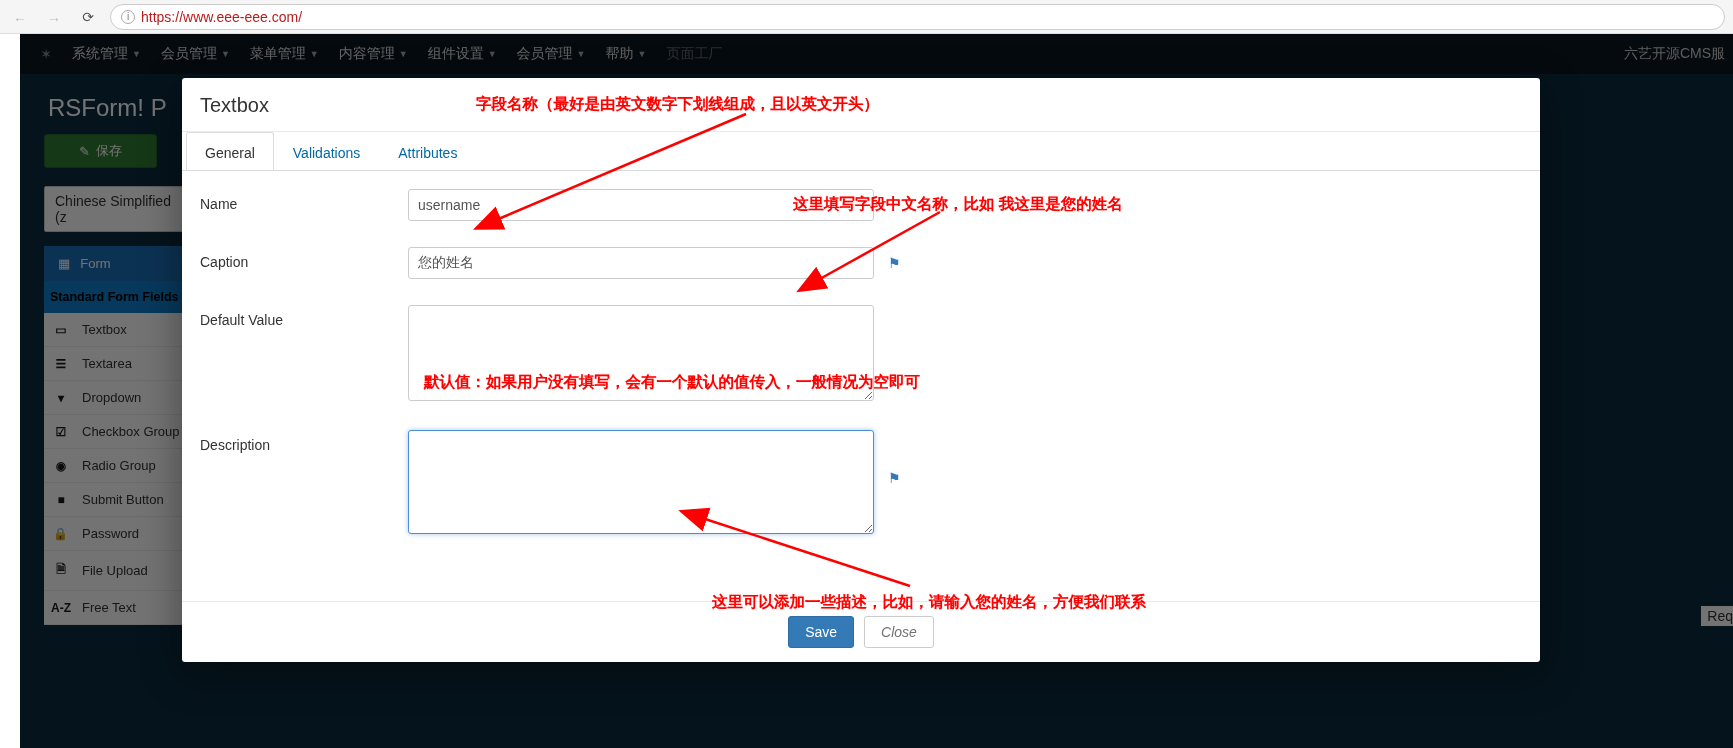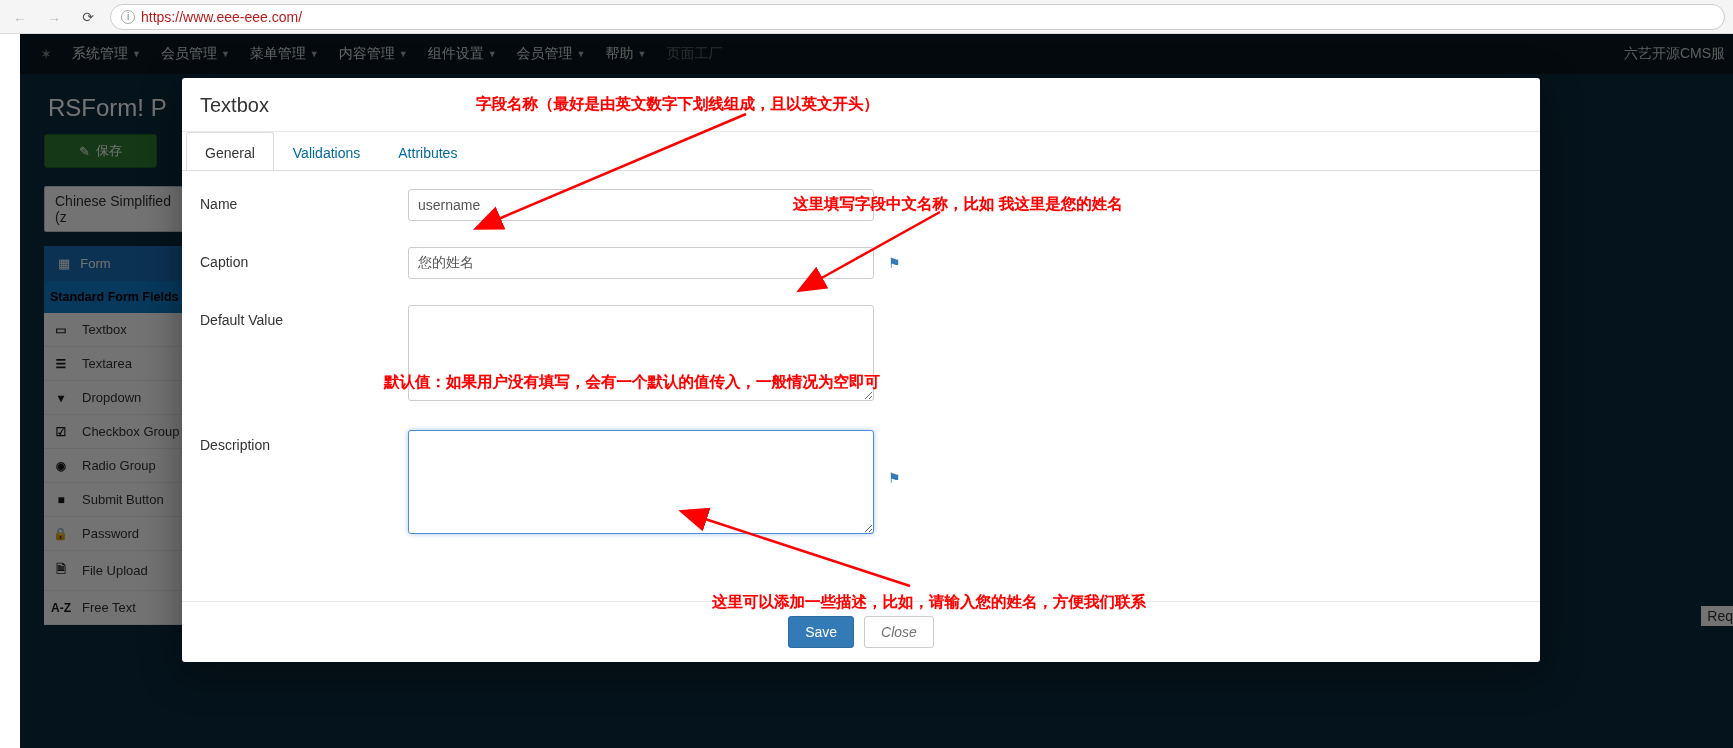--- a/index.html
+++ b/index.html
@@ -211,21 +211,21 @@
   </div>
 
   <div class="modal-footer">
     <button class="btn btn-primary">Save</button>
     <button class="btn btn-default">Close</button>
   </div>
 </div>
 
 <div class="anno" style="top:94px; left:476px;">字段名称（最好是由英文数字下划线组成，且以英文开头）</div>
 <div class="anno" style="top:194px; left:764px;margin-left:29px;">这里填写字段中文名称，比如 我这里是您的姓名</div>
-<div class="anno" style="top:372px; left:384px;">默认值：如果用户没有填写，会有一个默认的值传入，一般情况为空即可</div>
+<div class="anno" style="top:372px; left:424px;">默认值：如果用户没有填写，会有一个默认的值传入，一般情况为空即可</div>
 <div class="anno" style="top:592px; left:712px;">这里可以添加一些描述，比如，请输入您的姓名，方便我们联系</div>
 
 <svg class="arrows" width="1733" height="748">
   <defs>
     <marker id="ah" markerWidth="12" markerHeight="12" refX="2" refY="5" orient="auto">
       <path d="M0,0 L0,10 L12,5 z" fill="#f00"></path>
     </marker>
   </defs>
 
   <line x1="746" y1="114" x2="496" y2="220" stroke="#f00" stroke-width="2.5" marker-end="url(#ah)"></line>

